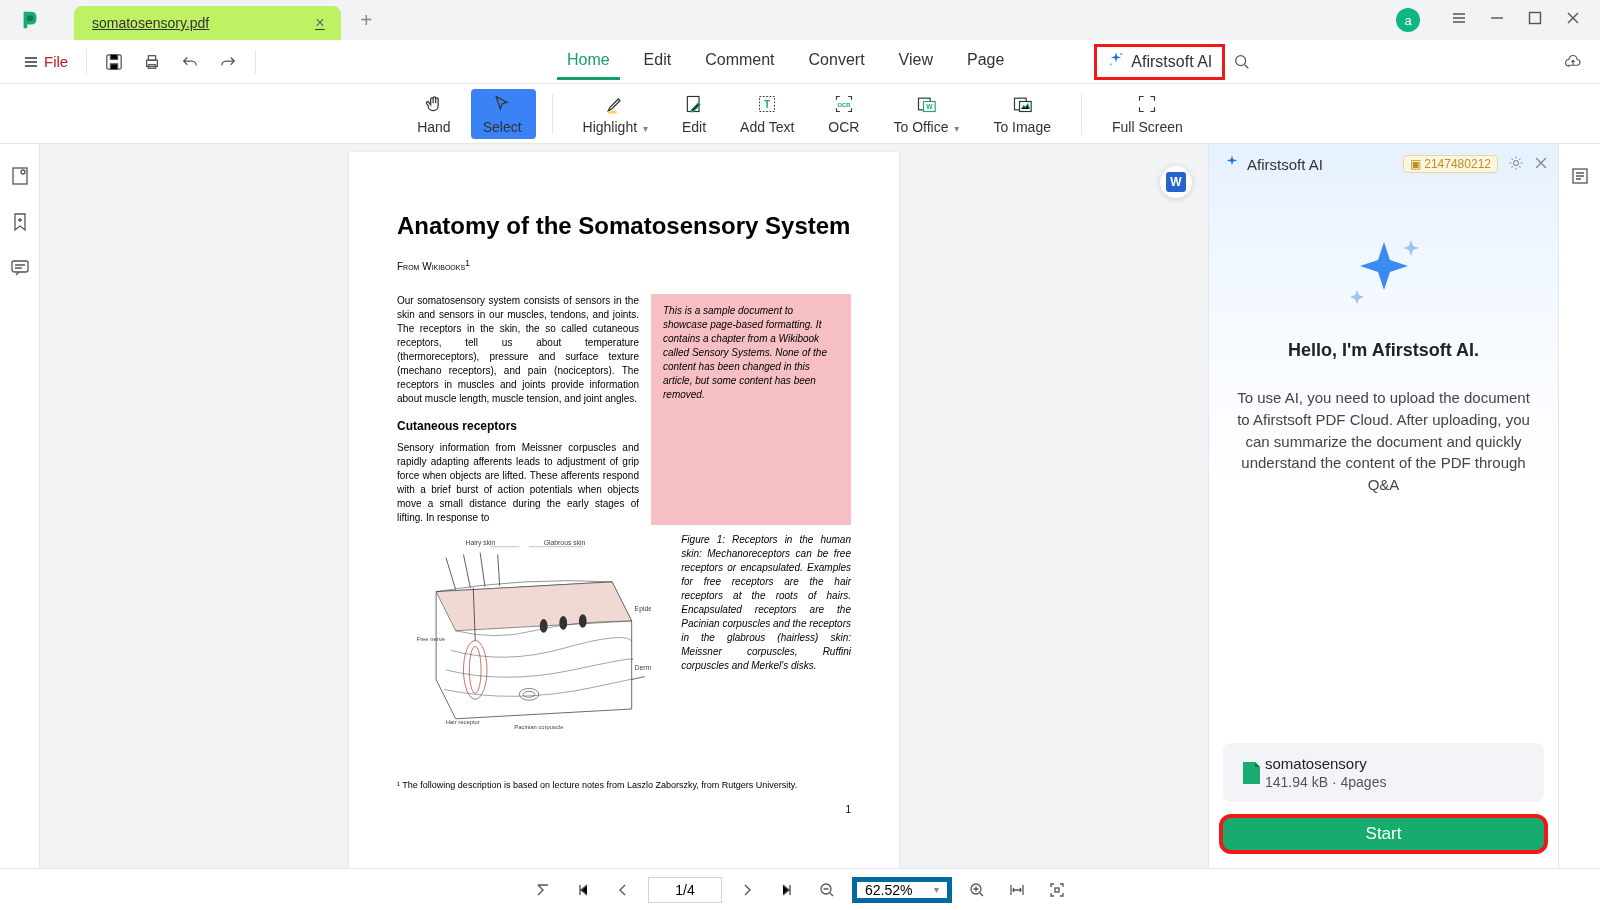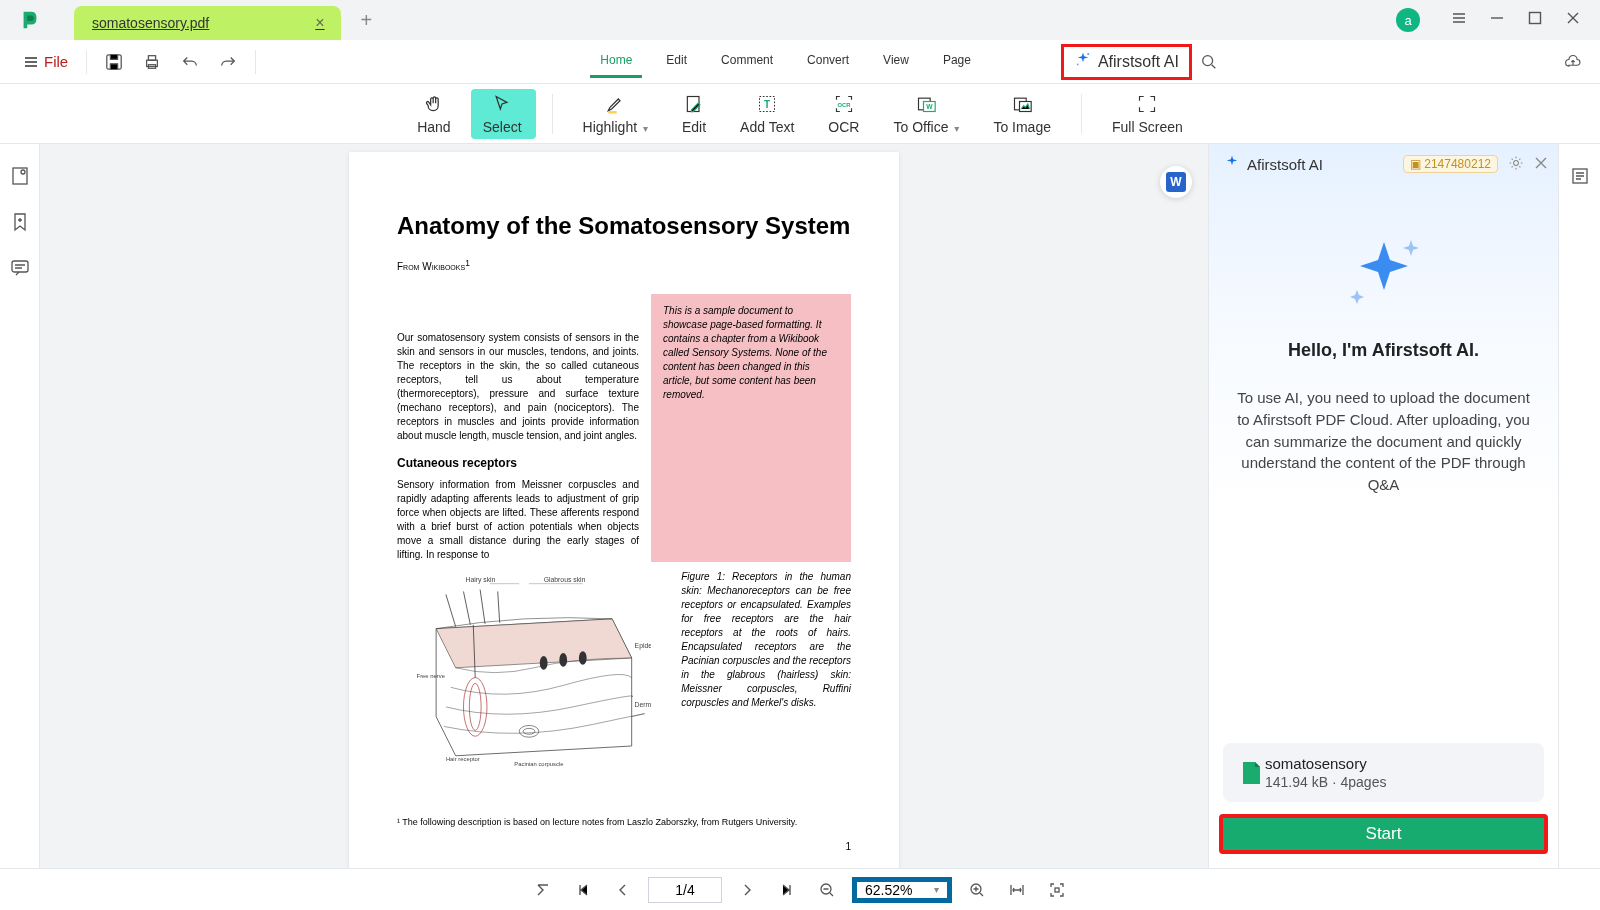--- a/index.html
+++ b/index.html
@@ -17,49 +17,49 @@
 .win-btn { color: #555; margin: 0 12px; }
 .win-btn svg { width: 14px; height: 14px; }
 
 
 .menubar { height: 44px; background: #fff; display: flex; align-items: center; padding: 0 8px; border-bottom: 1px solid #e4e7eb; }
 .file-menu { display: flex; align-items: center; gap: 6px; padding: 4px 10px; color: #b91c1c; font-size: 15px; margin-left: 6px; }
 .mb-icon { color: #555; margin: 0 10px; width: 18px; height: 18px; display: flex; align-items: center; justify-content: center; }
 .menu-sep { width: 1px; height: 24px; background: #e4e7eb; margin: 0 8px; }
 .menu-spacer { flex: 1; }
 .menu-tabs { display: flex; gap: 14px; }
-.menu-tab { padding: 8px 10px; font-size: 12px; color: #333; border-bottom: 3px solid transparent; }
+.menu-tab { padding: 8px 10px; font-size: 16px; color: #333; border-bottom: 3px solid transparent; }
 .menu-tab.active { color: #16a068; border-bottom-color: #16a068; font-weight: 500; }
 .ai-tab { display: flex; align-items: center; gap: 6px; padding: 4px 10px; font-size: 16px; color: #333; border: 3px solid #f01818; margin-left: 80px; }
 .ai-sparkle { color: #1b72e8; }
 
 
 .toolbar { height: 60px; background: #fff; display: flex; align-items: center; justify-content: center; gap: 6px; border-bottom: 1px solid #e4e7eb; }
 .tool-btn { display: flex; flex-direction: column; align-items: center; justify-content: center; gap: 4px; padding: 4px 14px; font-size: 14px; color: #333; border-radius: 4px; }
-.tool-btn.selected { background: #5eead4; padding-left: 12px; }
+.tool-btn.selected { background: #3b82f6; padding-left: 12px; }
 .tool-icon { height: 22px; display: flex; align-items: center; justify-content: center; }
 .tool-icon svg { width: 20px; height: 20px; }
 .tool-sep { width: 1px; height: 40px; background: #e4e7eb; margin: 0 10px; }
 .dropdown-arrow { font-size: 10px; color: #888; margin-left: 2px; }
 
 
 .body { display: flex; height: calc(910px - 40px - 44px - 60px - 42px); }
 .left-sidebar { width: 40px; background: #fff; border-right: 1px solid #e4e7eb; display: flex; flex-direction: column; align-items: center; gap: 22px; padding-top: 22px; }
 .left-sidebar .side-icon { color: #555; }
 .left-sidebar svg { width: 20px; height: 20px; }
 
 .doc-area { flex: 1; background: #f1f3f5; position: relative; overflow: hidden; display: flex; justify-content: center; }
 .page { width: 550px; background: #fff; margin-top: 8px; box-shadow: 0 1px 4px rgba(0,0,0,.1); padding: 60px 48px 28px; }
 .float-word-icon { position: absolute; right: 16px; top: 22px; width: 32px; height: 32px; border-radius: 16px; background: #fff; box-shadow: 0 1px 6px rgba(0,0,0,.15); display: flex; align-items: center; justify-content: center; }
 .float-word-icon .w { width: 20px; height: 20px; background: #2764cc; color: #fff; font-size: 12px; font-weight: bold; display: flex; align-items: center; justify-content: center; border-radius: 3px; }
 
 .page h1 { font-size: 24px; font-weight: 600; margin-bottom: 18px; }
 .page .from { font-size: 10px; font-variant: small-caps; margin-bottom: 22px; }
 .page .two-col { display: flex; gap: 12px; }
-.page .col-left { flex: 1; font-size: 10px; text-align: justify; line-height: 1.4; margin-top: 37px; }
+.page .col-left { flex: 1; font-size: 10px; text-align: justify; line-height: 1.4; }
 .page .callout { flex: 0 0 200px; background: #f5bfc4; padding: 10px 12px; font-size: 10px; font-style: italic; line-height: 1.4; }
 .page .subhead { font-size: 12px; font-weight: 600; margin-top: 12px; margin-bottom: 6px; }
 .page .figure-row { display: flex; gap: 30px; margin-top: 8px; }
 .page .figure { flex: 0 0 56%; }
 .page .fig-caption { flex: 1; font-size: 10px; font-style: italic; line-height: 1.4; text-align: justify; }
 .page .footnote { font-size: 9px; margin-top: 28px; }
 .page .page-num { text-align: right; font-size: 10px; margin-top: 14px; }
 
 .right-panel { width: 350px; background: linear-gradient(#e6f1ff 0%, #f6faff 25%, #ffffff 50%); border-left: 1px solid #e4e7eb; display: flex; flex-direction: column; }
 .right-head { height: 40px; display: flex; align-items: center; padding: 0 10px 0 14px; gap: 10px; font-size: 15px; color: #333; }
@@ -68,21 +68,21 @@
 .right-head .icon-btn { color: #888; }
 .right-content { flex: 1; display: flex; flex-direction: column; align-items: center; padding: 50px 22px 0; text-align: center; }
 .sparkle-big { margin-bottom: 22px; }
 .right-content h2 { font-size: 18px; font-weight: 600; margin-bottom: 26px; color: #222; }
 .right-content p { font-size: 15px; color: #444; line-height: 1.45; }
 .right-file { margin: auto 14px 12px; background: #f2f4f7; border-radius: 8px; padding: 12px 14px; display: flex; align-items: center; }
 .right-file .file-icon { width: 28px; height: 28px; }
 .right-file .file-info { flex: 1; text-align: left; }
 .right-file .file-name { font-size: 15px; color: #222; }
 .right-file .file-meta { font-size: 14px; color: #555; margin-top: 2px; }
-.start-btn { margin: 0 10px 14px; height: 40px; background: #18ab6f; color: #fff; font-size: 17px; border-radius: 4px; display: flex; align-items: center; justify-content: center; border: 4px solid #f01818; }
+.start-btn { margin: 0 10px 14px; height: 40px; background: #18ab6f; color: #fff; font-size: 17px; border-radius: 12px; display: flex; align-items: center; justify-content: center; border: 4px solid #f01818; }
 
 .right-sidebar { width: 42px; background: #fff; border-left: 1px solid #e4e7eb; display: flex; flex-direction: column; align-items: center; padding-top: 22px; }
 .right-sidebar svg { width: 20px; height: 20px; color: #555; }
 
 
 .footer { height: 42px; background: #fff; border-top: 1px solid #e4e7eb; display: flex; align-items: center; justify-content: center; gap: 10px; }
 .footer .fbtn { width: 30px; height: 30px; display: flex; align-items: center; justify-content: center; color: #555; }
 .page-input { width: 74px; height: 26px; border: 1px solid #cfd4da; text-align: center; font-size: 14px; }
 .zoom-box { width: 100px; height: 26px; border: 5px solid #0369a1; display: flex; align-items: center; justify-content: space-between; padding: 0 8px; font-size: 14px; }
 </style>

